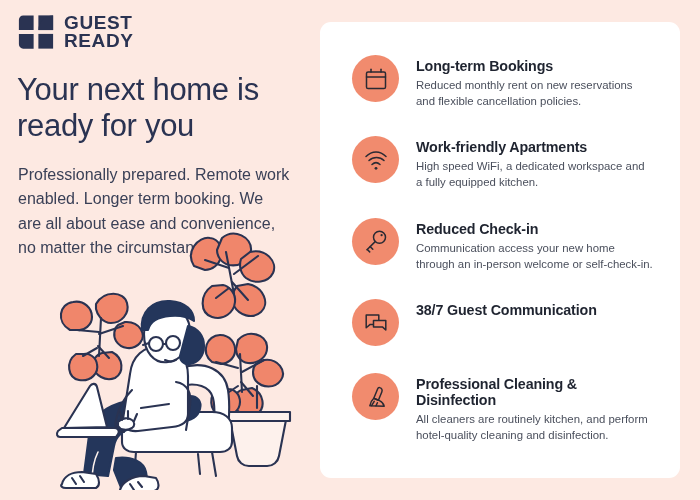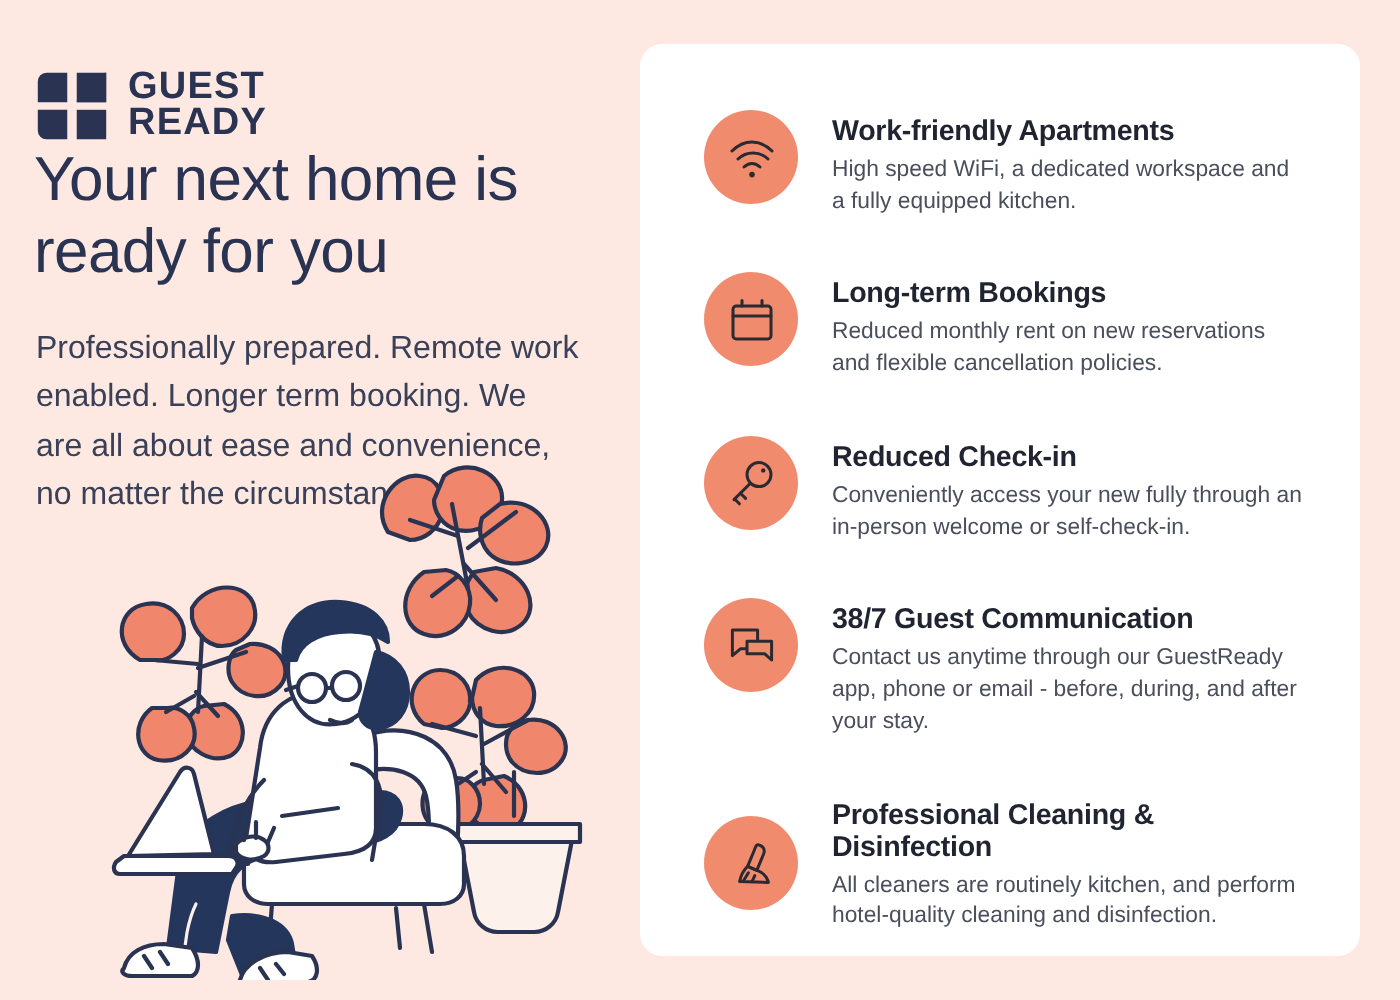--- a/index.html
+++ b/index.html
@@ -21,21 +21,21 @@
   }
 
   
   .left-col {
     position: absolute;
     left: 0; top: 0;
     width: 320px; height: 500px;
   }
   .logo-wrap {
     position: absolute;
-    left: 17px; top: 34px;
+    left: 17px; top: 13px;
     display: flex;
     align-items: center;
     gap: 9px;
   }
   .logo-mark {
     width: 38px; height: 38px;
     display: block;
   }
   .logo-words {
     display: flex;
@@ -93,21 +93,21 @@
     width: 100%;
     padding: 33px 20px 0 32px;
     box-sizing: border-box;
   }
   .feature {
     display: flex;
     align-items: flex-start;
     gap: 17px;
     margin-bottom: 27px;
   }
-  .feature:last-child { margin-bottom: 0; align-items: center; }
+  .feature:last-child { margin-bottom: 0; }
   .feature-icon {
     flex: 0 0 auto;
     width: 47px; height: 47px;
     border-radius: 50%;
     background: #F18B6E;
     display: flex;
     align-items: center;
     justify-content: center;
   }
   .feature-icon svg { display: block; }
@@ -246,81 +246,80 @@
       </g>
     </svg>
   </div>
 
   <div class="card">
     <div class="feature-list">
 
       <div class="feature">
         <div class="feature-icon">
           <svg width="26" height="26" viewBox="0 0 26 26">
-            <g fill="none" stroke="#2A2A33" stroke-width="1.5" stroke-linecap="round">
-              <path d="M3 9.5 c6 -6 14 -6 20 0"></path>
-              <path d="M6 13.5 c4.2 -4 10.8 -4 15 0"></path>
-              <path d="M9 17.5 c2.5 -2.3 5.5 -2.3 8 0"></path>
-            </g>
-            <circle cx="13" cy="21.3" r="1.4" fill="#2A2A33"></circle>
-          </svg>
-        </div>
-        <div class="feature-text">
-          <p class="feature-title">Work-friendly Apartments</p>
-          <p class="feature-desc">High speed WiFi, a dedicated workspace and a fully equipped kitchen.</p>
-        </div>
-      </div>
-
-      <div class="feature">
-        <div class="feature-icon">
-          <svg width="26" height="26" viewBox="0 0 26 26">
             <g fill="none" stroke="#2A2A33" stroke-width="1.5" stroke-linecap="round" stroke-linejoin="round">
               <rect x="3.5" y="6" width="19" height="16.5" rx="1.6"></rect>
               <path d="M3.5 11 h19"></path>
               <path d="M8 6 V3.2"></path>
               <path d="M18 6 V3.2"></path>
             </g>
           </svg>
         </div>
         <div class="feature-text">
           <p class="feature-title">Long-term Bookings</p>
           <p class="feature-desc">Reduced monthly rent on new reservations and flexible cancellation policies.</p>
         </div>
       </div>
 
       <div class="feature">
         <div class="feature-icon">
           <svg width="26" height="26" viewBox="0 0 26 26">
+            <g fill="none" stroke="#2A2A33" stroke-width="1.5" stroke-linecap="round">
+              <path d="M3 9.5 c6 -6 14 -6 20 0"></path>
+              <path d="M6 13.5 c4.2 -4 10.8 -4 15 0"></path>
+              <path d="M9 17.5 c2.5 -2.3 5.5 -2.3 8 0"></path>
+            </g>
+            <circle cx="13" cy="21.3" r="1.4" fill="#2A2A33"></circle>
+          </svg>
+        </div>
+        <div class="feature-text">
+          <p class="feature-title">Work-friendly Apartments</p>
+          <p class="feature-desc">High speed WiFi, a dedicated workspace and a fully equipped kitchen.</p>
+        </div>
+      </div>
+
+      <div class="feature">
+        <div class="feature-icon">
+          <svg width="26" height="26" viewBox="0 0 26 26">
             <g fill="none" stroke="#2A2A33" stroke-width="1.5" stroke-linecap="round" stroke-linejoin="round">
               <circle cx="16.5" cy="9.3" r="6"></circle>
               <path d="M12.2 13.6 L4 21.8"></path>
               <path d="M7.2 18.6 l2.6 2.6"></path>
               <path d="M4.3 21.5 l2.4 2.4"></path>
             </g>
             <circle cx="18.6" cy="7.2" r="1.1" fill="#2A2A33"></circle>
           </svg>
         </div>
         <div class="feature-text">
           <p class="feature-title">Reduced Check-in</p>
-          <p class="feature-desc">Conveniently access your new fully through an in-person welcome or self-check-in.</p>
+          <p class="feature-desc">Communication access your new home through an in-person welcome or self-check-in.</p>
         </div>
       </div>
 
       <div class="feature">
         <div class="feature-icon">
           <svg width="26" height="26" viewBox="0 0 26 26">
             <g fill="none" stroke="#2A2A33" stroke-width="1.5" stroke-linecap="round" stroke-linejoin="round">
               <path d="M3.2 5 h12.6 v9.4 h-8.6 l-4 3.4 z"></path>
               <path d="M10.5 10.6 h12.3 v9.4 l-3.4 -3.1 h-8.9 z" fill="#F18B6E"></path>
             </g>
           </svg>
         </div>
         <div class="feature-text">
           <p class="feature-title">38/7 Guest Communication</p>
-          <p class="feature-desc">Contact us anytime through our GuestReady app, phone or email - before, during, and after your stay.</p>
         </div>
       </div>
 
       <div class="feature">
         <div class="feature-icon">
           <svg width="26" height="26" viewBox="0 0 26 26">
             <g fill="none" stroke="#2A2A33" stroke-width="1.5" stroke-linecap="round" stroke-linejoin="round">
               <path d="M16.8 3.6 c2 0.6 2.8 2.4 2 4.4 l-3.4 8.2 -4.6 -2 3.4 -8.2 c0.8 -2 0.9 -3 2.6 -2.4 z"></path>
               <path d="M10.8 14.2 l5.6 2.4 c2.6 1.1 4.2 3.1 4.8 5.6 l-14.4 -0.4 c0.6 -3 1.8 -5.6 4 -7.6 z"></path>
               <path d="M11.2 17.4 l-2.6 4.2"></path>

